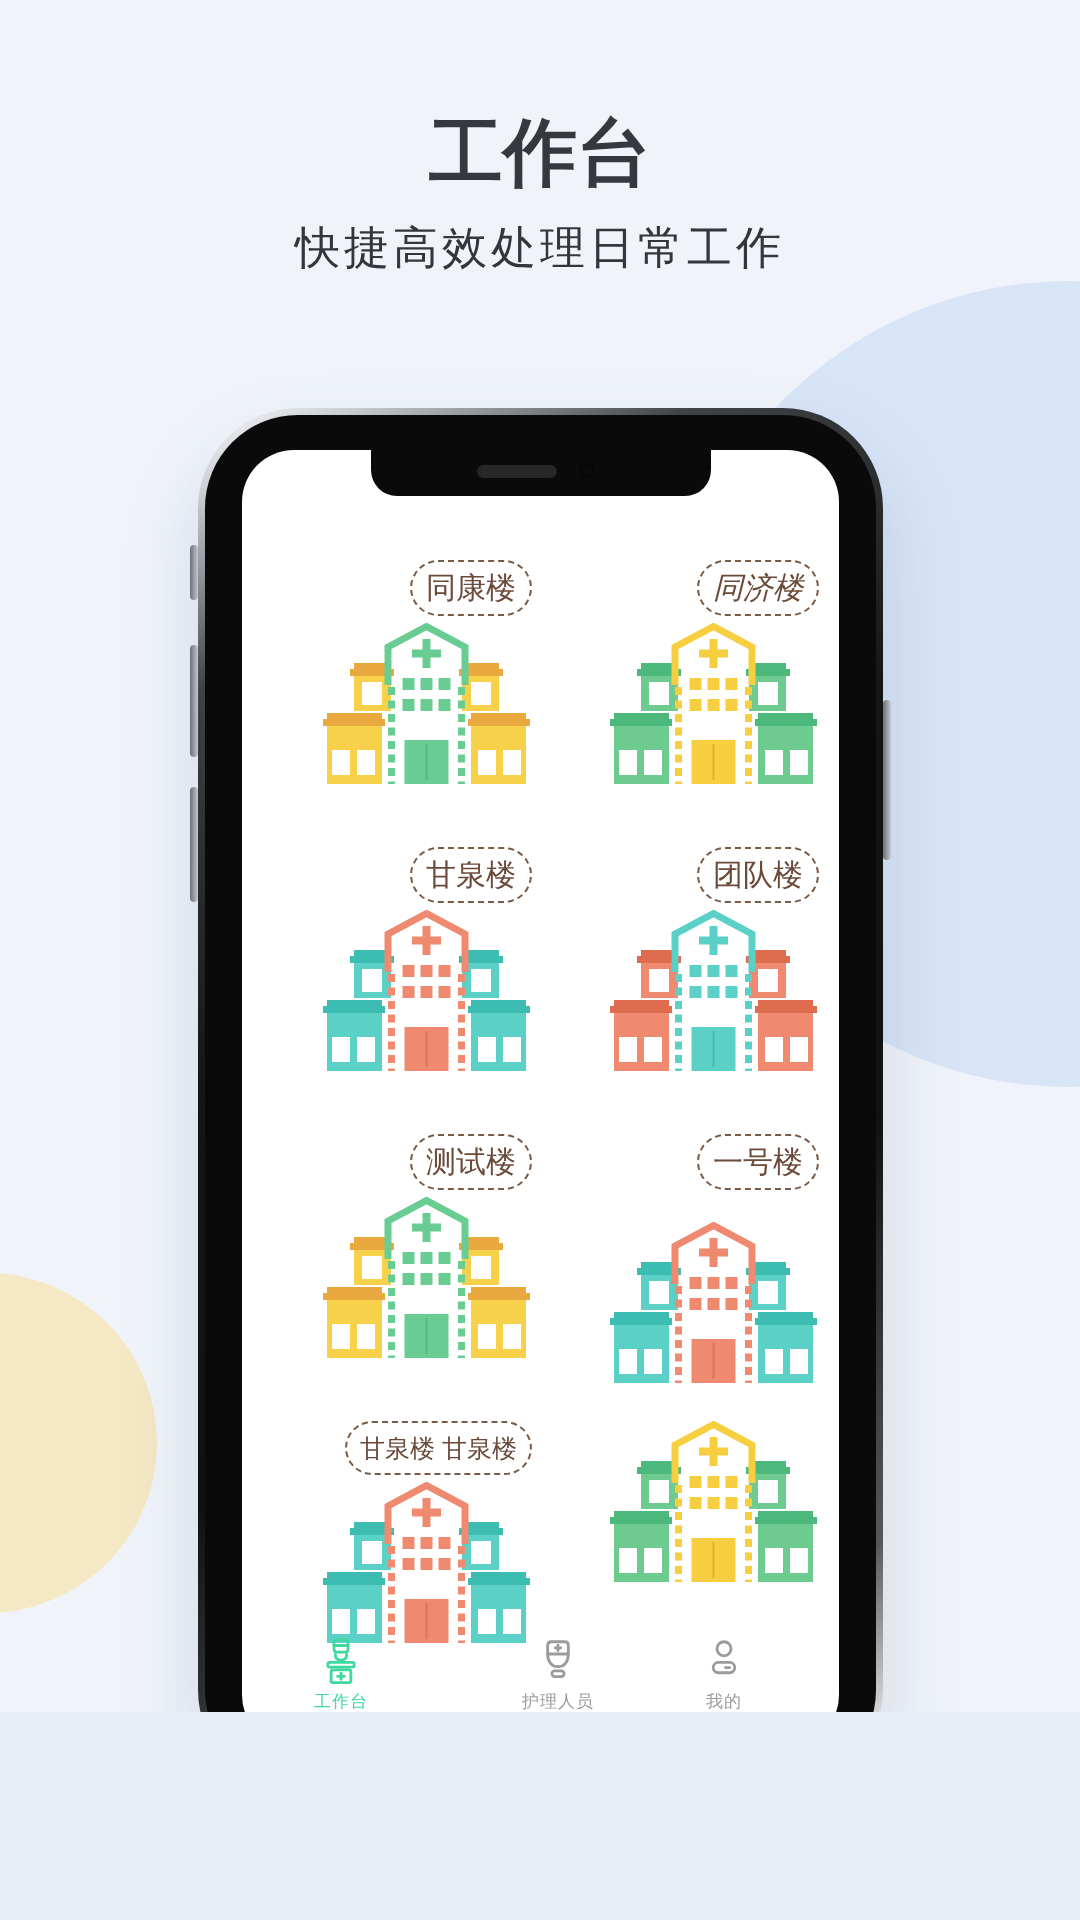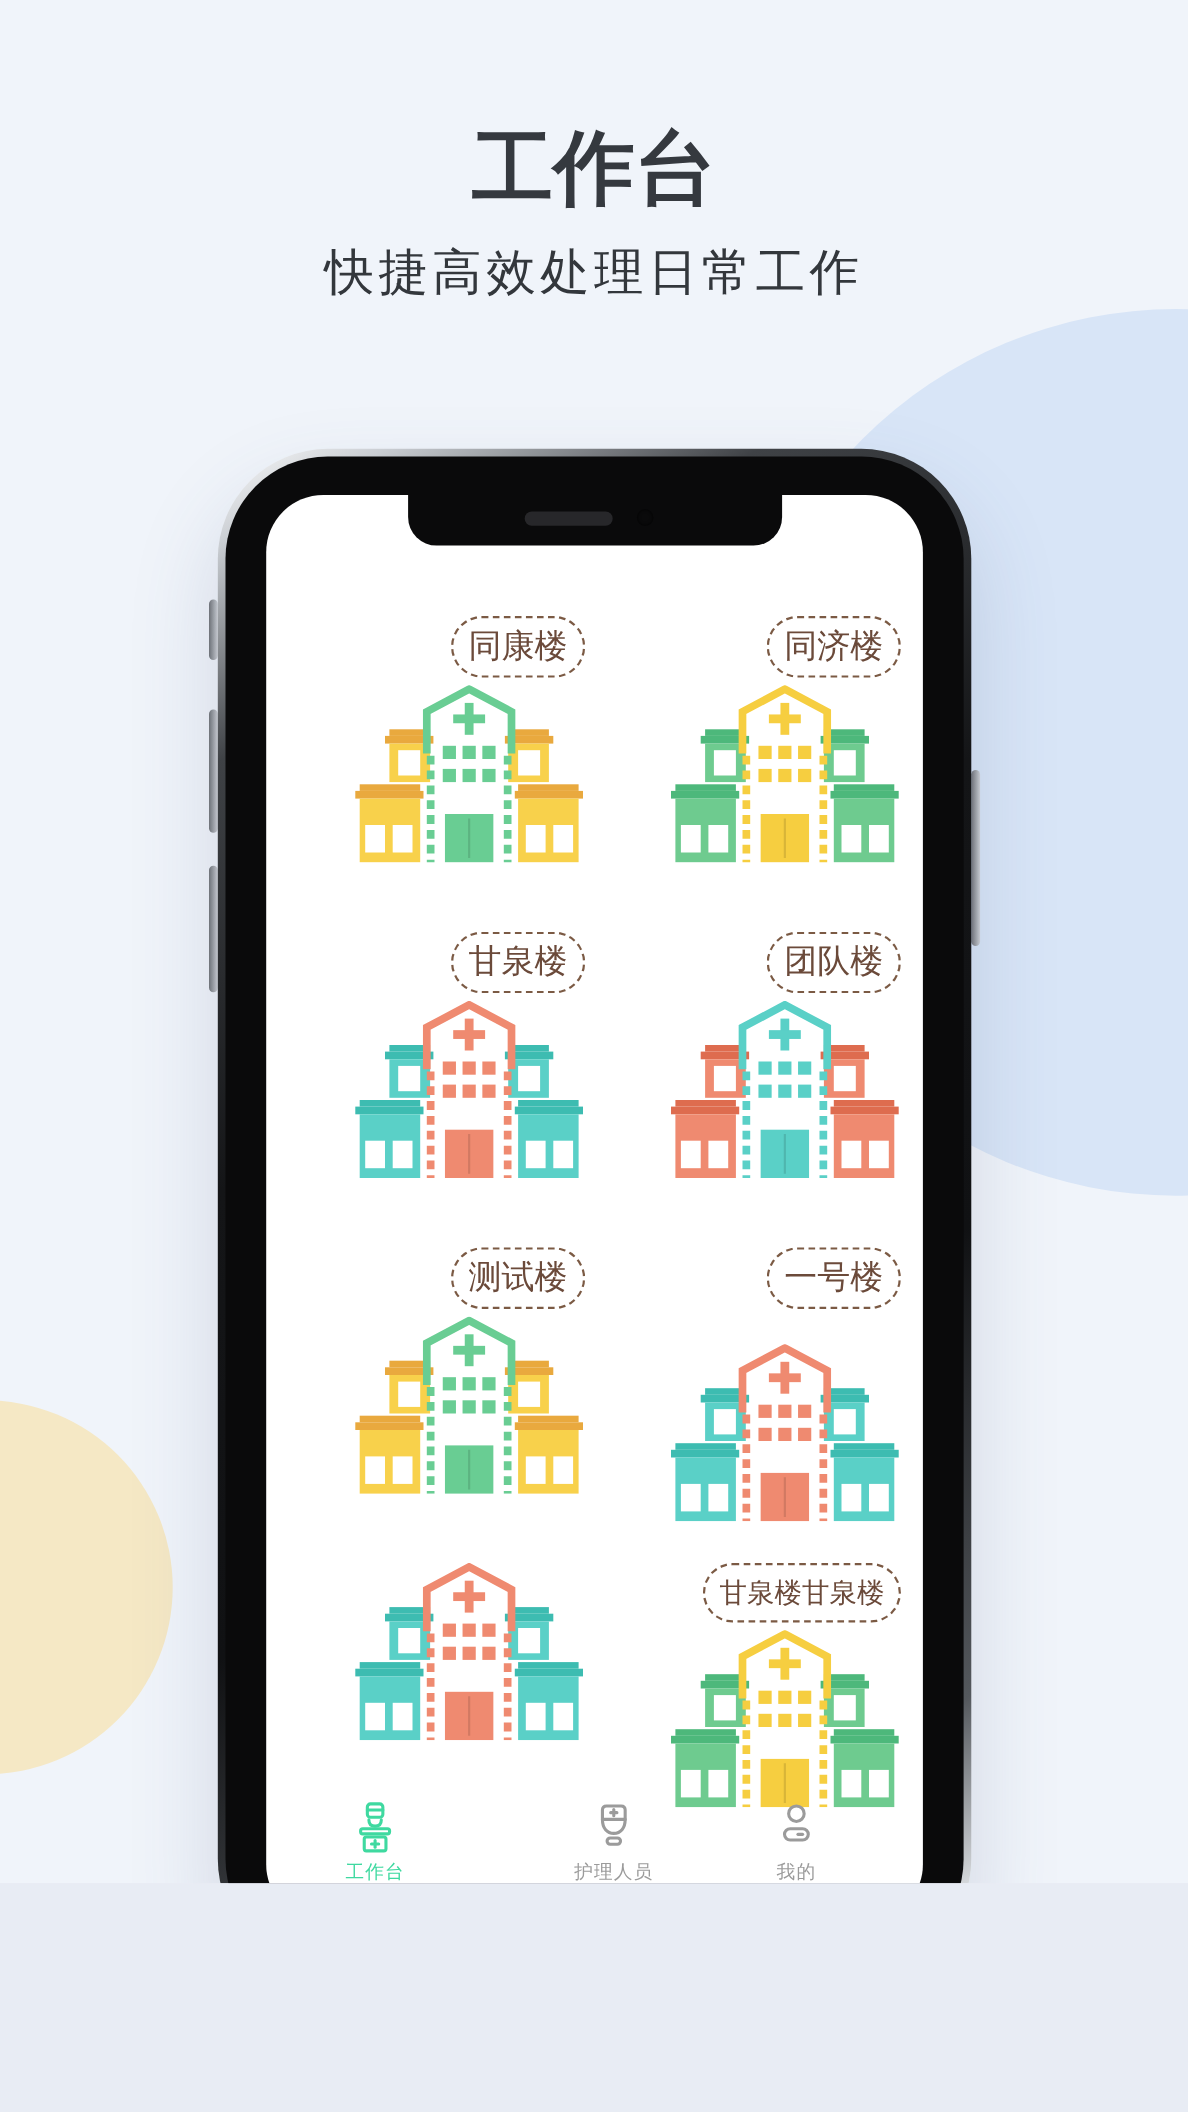--- a/index.html
+++ b/index.html
@@ -109,21 +109,21 @@
     <rect class="t" x="99.5" y="55" width="12" height="12"></rect>
     <rect class="t" x="117.5" y="55" width="12" height="12"></rect>
     <rect class="t" x="81.5" y="76" width="12" height="12"></rect>
     <rect class="t" x="99.5" y="76" width="12" height="12"></rect>
     <rect class="t" x="117.5" y="76" width="12" height="12"></rect>
     <rect class="t" x="83.5" y="117" width="44" height="44"></rect>
     <line x1="105.5" y1="121" x2="105.5" y2="157" stroke="rgba(0,0,0,0.12)" stroke-width="2"></line>
   </svg>
 </div>
       </div>
-      <div class="card" style="left: 307px; top: 110px; --tower: #f6ce40; --wing: #6ecb8f; --wing-dark: #4db87b;">
+      <div class="card" style="left: 307px; top: 110px; font-style: italic; --tower: #f6ce40; --wing: #6ecb8f; --wing-dark: #4db87b;">
         <div class="pill">同济楼</div>
         <div class="bmount">
   <svg viewBox="0 0 211 161" width="211" height="161">
     <path class="fw" d="M63,161 V23 L105.5,2 L148,23 V161 Z"></path>
 
     <rect class="wd" x="33" y="40" width="37" height="6"></rect>
     <rect class="wd" x="29" y="46" width="44" height="7"></rect>
     <rect class="w" x="33" y="53" width="37" height="35"></rect>
     <rect class="fw" x="41" y="59" width="20" height="23"></rect>
 
@@ -333,20 +333,21 @@
     <rect class="t" x="81.5" y="76" width="12" height="12"></rect>
     <rect class="t" x="99.5" y="76" width="12" height="12"></rect>
     <rect class="t" x="117.5" y="76" width="12" height="12"></rect>
     <rect class="t" x="83.5" y="117" width="44" height="44"></rect>
     <line x1="105.5" y1="121" x2="105.5" y2="157" stroke="rgba(0,0,0,0.12)" stroke-width="2"></line>
   </svg>
 </div>
       </div>
 
       <div class="card long" style="left: 20px; top: 971px; --tower: #ef8a70; --wing: #5ad0c7; --wing-dark: #3dbcb1;">
+        <div class="pill">甘泉楼 甘泉楼</div>
         <div class="bmount">
   <svg viewBox="0 0 211 161" width="211" height="161">
     <path class="fw" d="M63,161 V23 L105.5,2 L148,23 V161 Z"></path>
 
     <rect class="wd" x="33" y="40" width="37" height="6"></rect>
     <rect class="wd" x="29" y="46" width="44" height="7"></rect>
     <rect class="w" x="33" y="53" width="37" height="35"></rect>
     <rect class="fw" x="41" y="59" width="20" height="23"></rect>
 
     <rect class="wd" x="141" y="40" width="37" height="6"></rect>
@@ -376,21 +377,20 @@
     <rect class="t" x="117.5" y="55" width="12" height="12"></rect>
     <rect class="t" x="81.5" y="76" width="12" height="12"></rect>
     <rect class="t" x="99.5" y="76" width="12" height="12"></rect>
     <rect class="t" x="117.5" y="76" width="12" height="12"></rect>
     <rect class="t" x="83.5" y="117" width="44" height="44"></rect>
     <line x1="105.5" y1="121" x2="105.5" y2="157" stroke="rgba(0,0,0,0.12)" stroke-width="2"></line>
   </svg>
 </div>
       </div>
       <div class="card long" style="left: 307px; top: 971px; --tower: #f6ce40; --wing: #6ecb8f; --wing-dark: #4db87b;">
-        <div class="pill">甘泉楼甘泉楼</div>
         <div class="bmount">
   <svg viewBox="0 0 211 161" width="211" height="161">
     <path class="fw" d="M63,161 V23 L105.5,2 L148,23 V161 Z"></path>
 
     <rect class="wd" x="33" y="40" width="37" height="6"></rect>
     <rect class="wd" x="29" y="46" width="44" height="7"></rect>
     <rect class="w" x="33" y="53" width="37" height="35"></rect>
     <rect class="fw" x="41" y="59" width="20" height="23"></rect>
 
     <rect class="wd" x="141" y="40" width="37" height="6"></rect>

